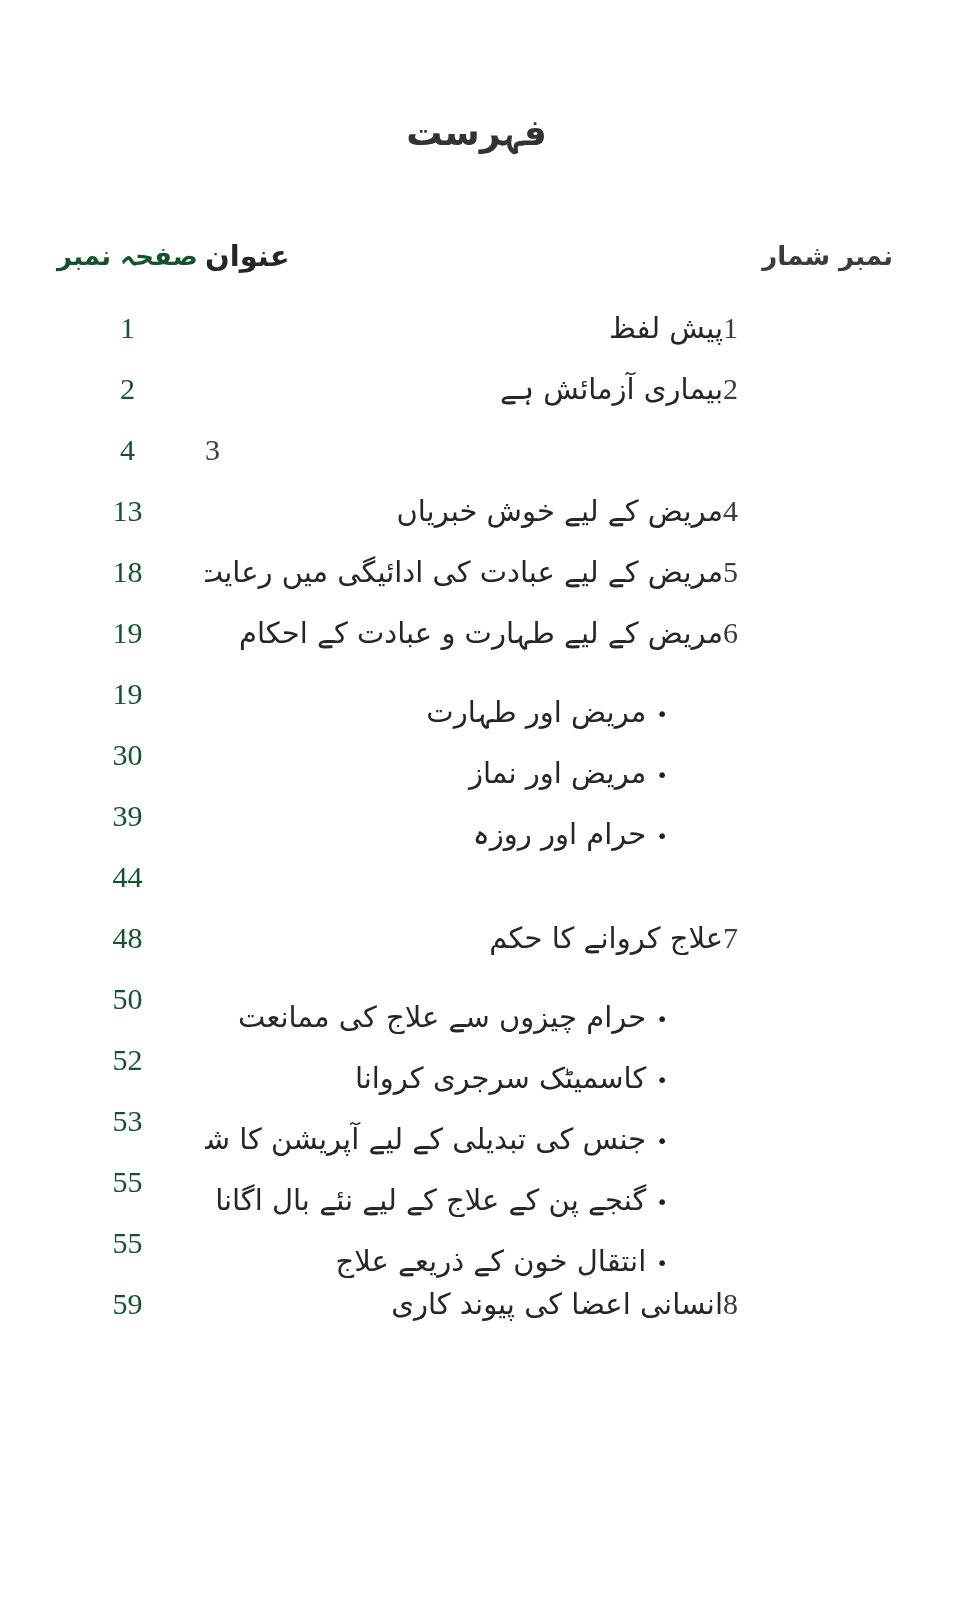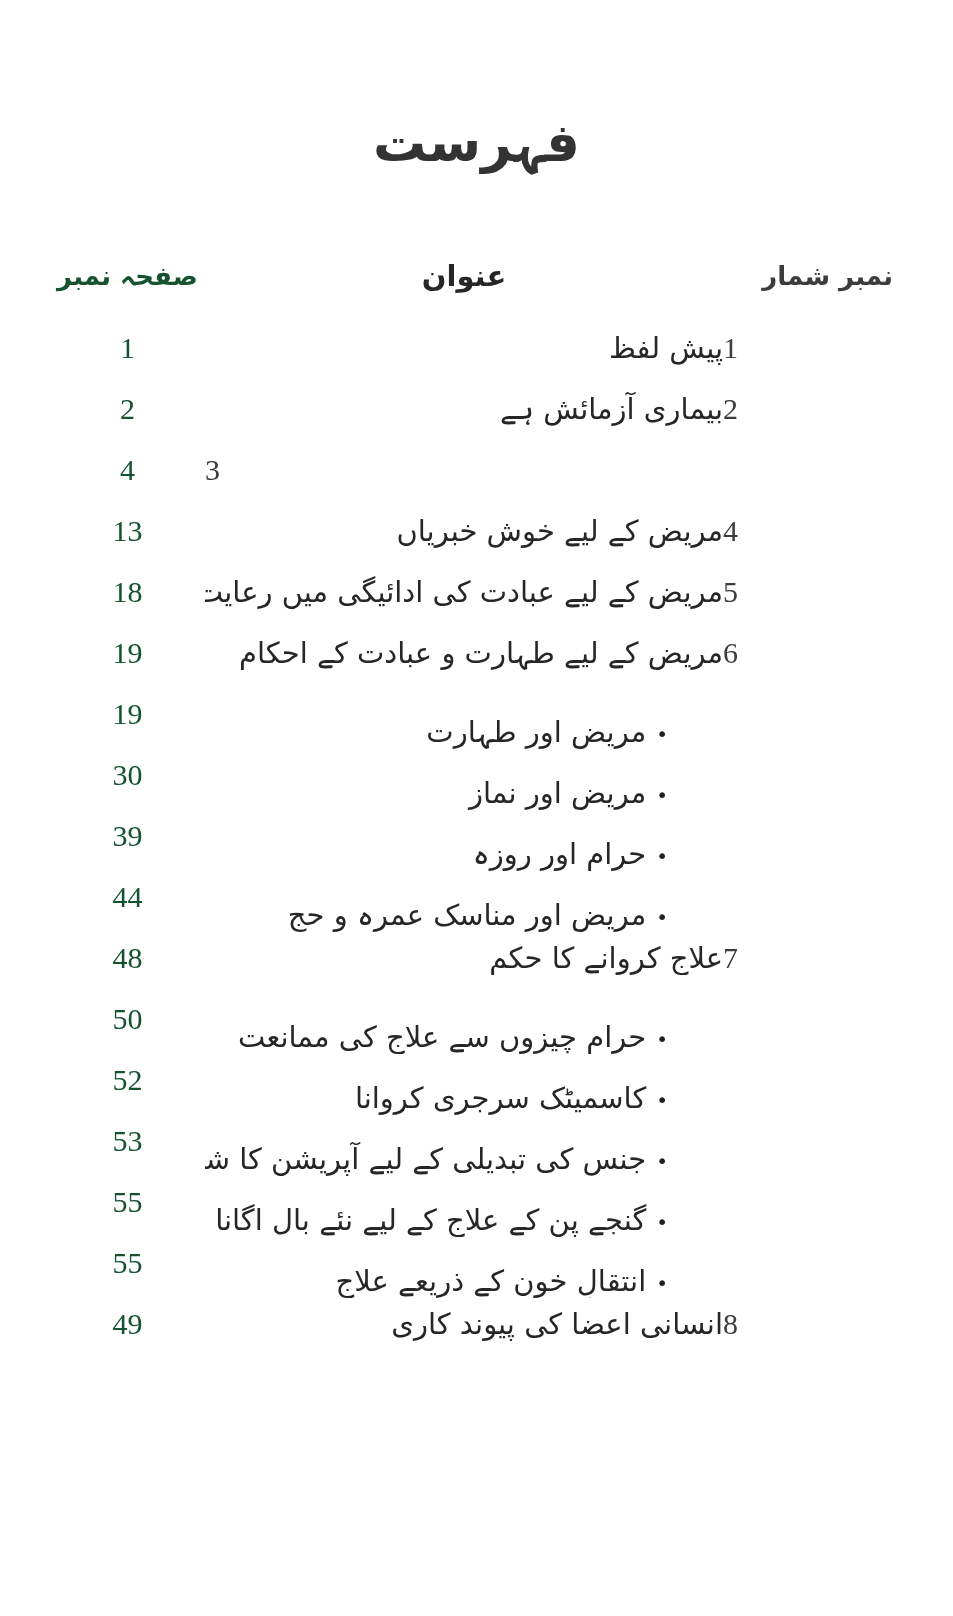--- a/index.html
+++ b/index.html
@@ -3,21 +3,21 @@
 <meta charset="utf-8">
 <style>
   html,body { margin:0; padding:0; background:#e8e8e8; }
   .page {
     width:953px; height:1616px; margin:0 auto; background:#ffffff;
     position:relative; overflow:hidden;
     font-family:"DejaVu Sans", sans-serif; color:#2b2b2b;
   }
   .toc-title {
     margin:0; padding-top:112px; text-align:center;
-    font-size:53px; font-weight:bold; color:#333333;
+    font-size:36px; font-weight:bold; color:#333333;
     direction:rtl;
   }
   .toc-header {
     display:flex; align-items:center;
     margin-top:72px; height:62px;
     padding:0 60px 0 50px;
     font-size:27px; font-weight:bold; color:#2f2f2f;
   }
   .toc-rows { margin-top:10px; }
   .row {
@@ -27,21 +27,21 @@
   .col-page {
     flex:none; width:155px; text-align:center;
     font-family:"Liberation Serif", serif; font-size:30px; color:#14532d;
     direction:ltr;
   }
   .col-title {
     flex:1; text-align:right; direction:rtl;
     font-size:29px; color:#262626;
     white-space:nowrap; overflow:hidden;
   }
-  .toc-header .col-title { text-align:center; }
+  .toc-header .col-title { text-align:left; }
   .col-serial {
     flex:none; width:170px; 
     font-family:"Liberation Serif", serif; font-size:30px; color:#3c3c3c;
     direction:ltr;
   }
   .toc-header .col-serial, .toc-header .col-page {
     font-family:"DejaVu Sans", sans-serif; font-size:26px; direction:rtl;
   }
   .bullet-row .col-title { padding-left:0; padding-right:55px;margin-top:37px; }
   .bullet {
@@ -128,23 +128,20 @@
   <div class="row bullet-row">
     <span class="col-page">39</span>
     <span class="col-title">
       <span class="bullet">•</span><span class="title-text">حرام اور روزہ</span>
     </span>
     <span class="col-serial"></span>
   </div>
 
   <div class="row bullet-row">
     <span class="col-page">44</span>
-    <span class="col-title">
-      <span class="bullet">•</span><span class="title-text">مریض اور مناسک عمرہ و حج</span>
-    </span>
     <span class="col-serial"></span>
   </div>
 
   <div class="row">
     <span class="col-page">48</span>
     <span class="col-title">
       <span class="title-text">علاج کروانے کا حکم</span>
     </span>
     <span class="col-serial">7</span>
   </div>
@@ -183,21 +180,21 @@
 
   <div class="row bullet-row">
     <span class="col-page">55</span>
     <span class="col-title">
       <span class="bullet">•</span><span class="title-text">انتقالِ خون کے ذریعے علاج</span>
     </span>
     <span class="col-serial"></span>
   </div>
 
   <div class="row">
-    <span class="col-page">49</span>
+    <span class="col-page">59</span>
     <span class="col-title">
       <span class="title-text">انسانی اعضا کی پیوند کاری</span>
     </span>
     <span class="col-serial">8</span>
   </div>
 
 </div>
 
 </div>
 

